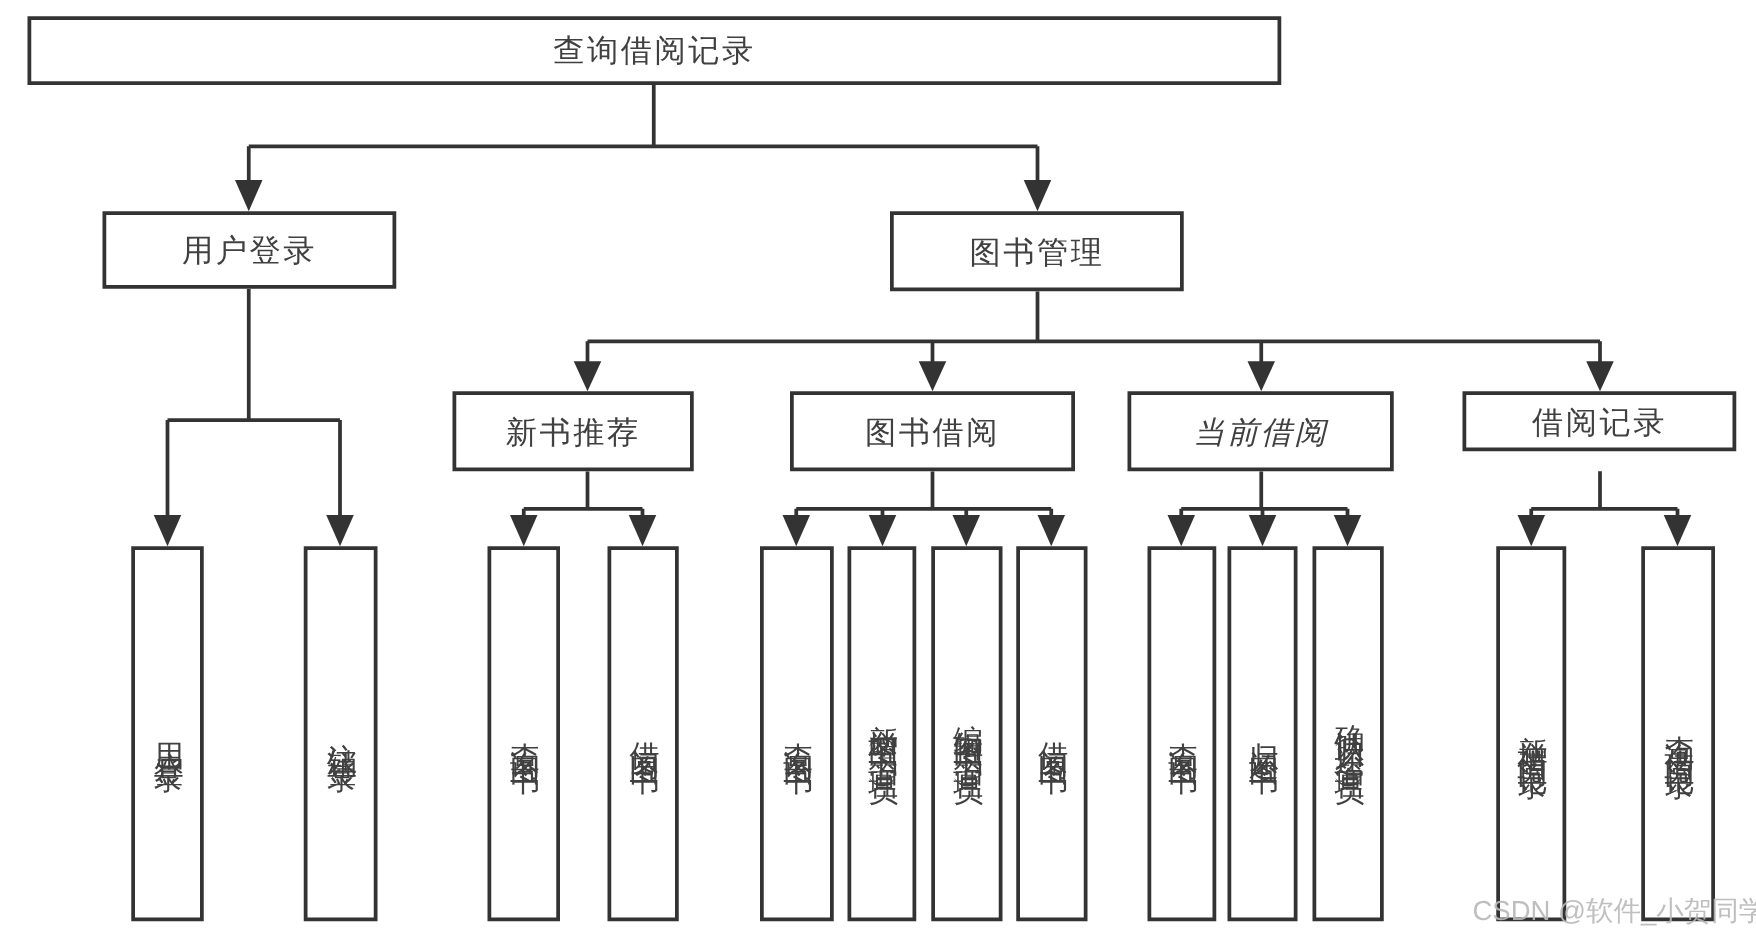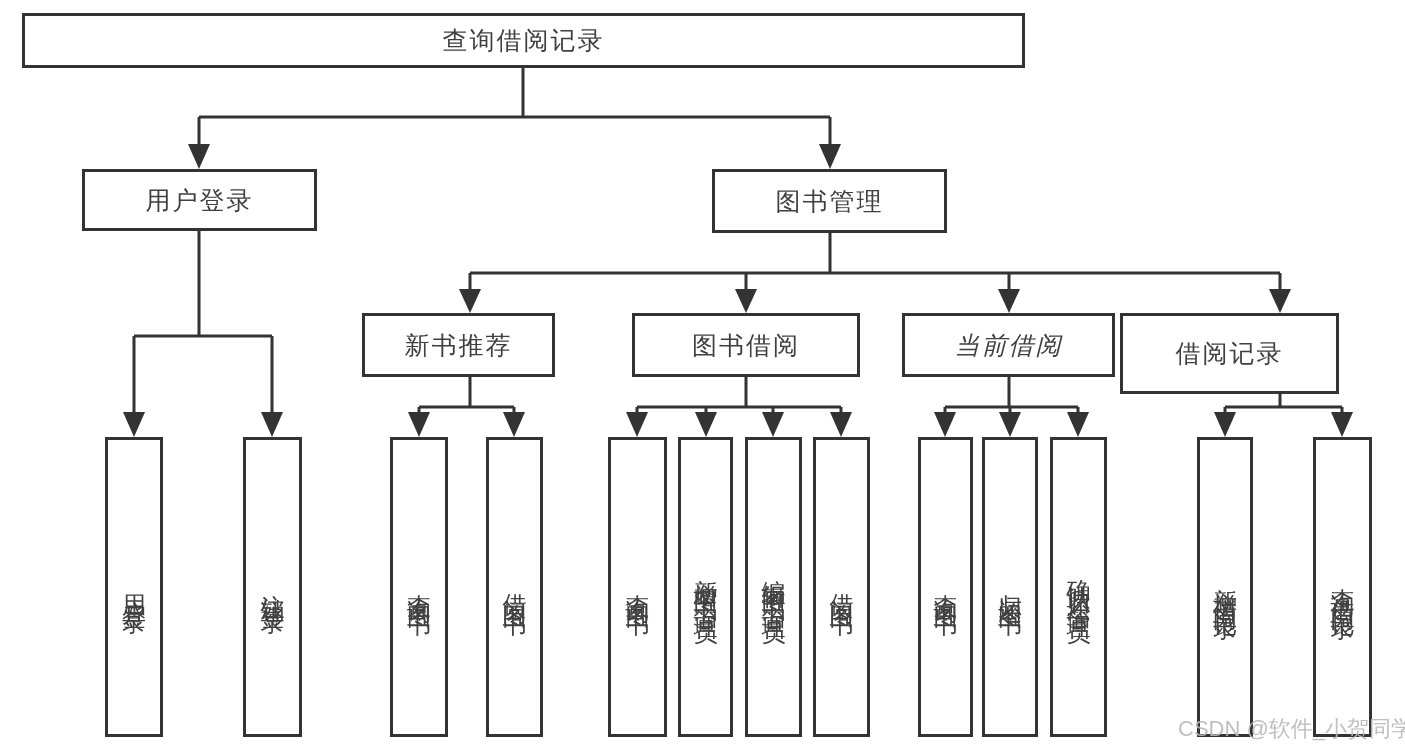--- a/index.html
+++ b/index.html
@@ -99,21 +99,21 @@
   </svg>
 
   <div class="node hnode" style="left:22px; top:13px; width:1003px; height:55px;">查询借阅记录</div>
 
   <div class="node hnode" style="left:82px; top:169px; width:235px; height:62px;">用户登录</div>
   <div class="node hnode" style="left:712px; top:169px; width:235px; height:64px;">图书管理</div>
 
   <div class="node hnode" style="left:362px; top:313px; width:193px; height:64px;">新书推荐</div>
   <div class="node hnode" style="left:632px; top:313px; width:228px; height:64px;">图书借阅</div>
   <div class="node hnode" style="left:902px; top:313px; width:213px; height:64px;font-style:italic;">当前借阅</div>
-  <div class="node hnode" style="left:1120px; top:313px; width:219px; height:81px;">借阅记录</div>
+  <div class="node hnode" style="left:1170px; top:313px; width:219px; height:48px;">借阅记录</div>
 
   <div class="node leaf" style="left:105px; top:437px; width:58px; height:300px;">
     <span class="vtext">用户登录</span>
   </div>
   <div class="node leaf" style="left:243px; top:437px; width:59px; height:300px;">
     <span class="vtext">注销登录</span>
   </div>
 
   <div class="node leaf" style="left:390px; top:437px; width:58px; height:300px;">
     <span class="vtext">查询图书</span>

